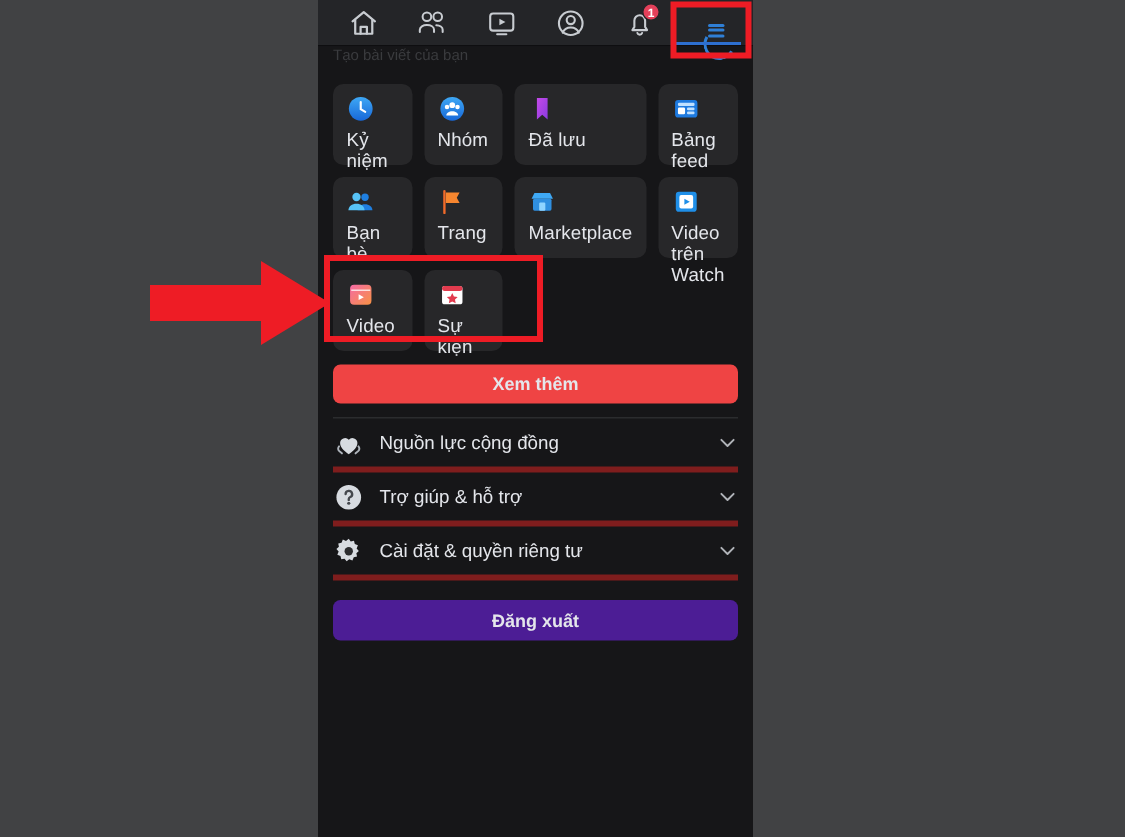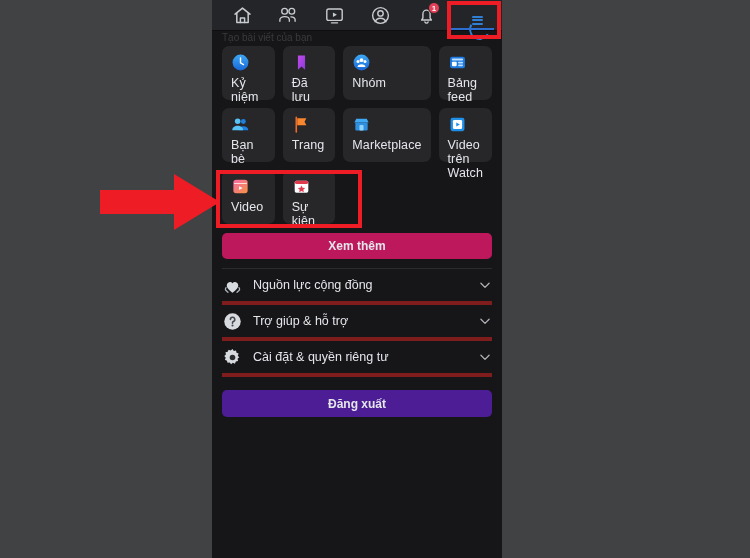--- a/index.html
+++ b/index.html
@@ -63,21 +63,21 @@
     position:absolute; left:0; right:0; bottom:0; height: 2px; background: #2d6fd0;
   }
   #menu-highlight {
     position: absolute; left: 447px; top: 1px; width: 54px; height: 38px;
     border: 4px solid #ee1c25; pointer-events:none; z-index: 40;
   }
 
   
   #content { position: relative; padding: 0 10px; }
   #ghost-line {
-    height: 12px; margin-top: 1px; margin-bottom: 2px;
+    height: 12px; margin-top: 1px; margin-bottom: 12px;
     color: #3a3b3e; font-size: 10px; line-height: 12px;
     overflow: hidden; white-space: nowrap;
   }
 
   .grid { display: grid; grid-template-columns: 1fr 1fr 1fr 1fr; gap: 8px 8px; }
   .tile {
     background: #272729;
     border-radius: 7px;
     height: 54px;
     padding: 7px 9px 0 9px;
@@ -88,21 +88,21 @@
     color: #e4e6eb; font-size: 12.5px; margin-top: 4px; letter-spacing: .1px;
   }
 
   #friends-highlight {
     position: absolute; left: 216px; top: 170px; width: 146px; height: 58px;
     border: 4px solid #ee1c25; z-index: 30; pointer-events: none;
   }
 
   .seemore {
     margin-top: 9px;
-    height: 26px; border-radius: 5px; background: #be185d;
+    height: 26px; border-radius: 5px; background: #ef4444;
     display:flex; align-items:center; justify-content:center;
     color: #e4e6eb; font-size: 12px; font-weight: bold;
   }
 
   .sep { height: 1px; background: #2b2c2e; margin: 9px 0 0 0; }
 
   .row {
     height: 36px; display:flex; align-items:center; gap: 10px;
     border-bottom: 4px solid #7f1d1d;
   }
@@ -211,43 +211,43 @@
               <circle cx="12" cy="12" r="10" fill="url(#gblue)"></circle>
               <path d="M12 6.4v6l3.8 2.2" stroke="#fff" stroke-width="1.8" fill="none" stroke-linecap="round"></path>
             </svg>
           </span>
           <div class="tlabel">Kỷ niệm</div>
         </div>
 
         <div class="tile">
           <span class="ticon">
             <svg width="19" height="19" viewBox="0 0 24 24">
+              <circle cx="12" cy="12" r="10" fill="url(#gblue)"></circle>
+              <circle cx="12" cy="9" r="2.4" fill="#fff"></circle>
+                <circle cx="7.6" cy="10.6" r="1.9" fill="#fff"></circle>
+              <circle cx="16.4" cy="10.6" r="1.9" fill="#fff"></circle>
+              <path d="M7 17.6c0-2 2.3-3.4 5-3.4s5 1.4 5 3.4z" fill="#fff"></path>
+            </svg>
+          </span>
+          <div class="tlabel">Nhóm</div>
+        </div>
+
+        <div class="tile">
+          <span class="ticon">
+            <svg width="19" height="19" viewBox="0 0 24 24">
               <defs>
                   <linearGradient id="gpurp" x1="0" y1="0" x2="1" y2="1">
                 <stop offset="0" stop-color="#c44ae8"></stop>
                     <stop offset="1" stop-color="#8a3ae0"></stop>
                   </linearGradient>
                 </defs>
               <path d="M7.5 3h9v18l-4.5-4-4.5 4z" fill="url(#gpurp)"></path>
             </svg>
           </span>
           <div class="tlabel">Đã lưu</div>
-        </div>
-
-        <div class="tile">
-          <span class="ticon">
-            <svg width="19" height="19" viewBox="0 0 24 24">
-              <circle cx="12" cy="12" r="10" fill="url(#gblue)"></circle>
-              <circle cx="12" cy="9" r="2.4" fill="#fff"></circle>
-                <circle cx="7.6" cy="10.6" r="1.9" fill="#fff"></circle>
-              <circle cx="16.4" cy="10.6" r="1.9" fill="#fff"></circle>
-              <path d="M7 17.6c0-2 2.3-3.4 5-3.4s5 1.4 5 3.4z" fill="#fff"></path>
-            </svg>
-          </span>
-          <div class="tlabel">Nhóm</div>
         </div>
 
         <div class="tile">
           <span class="ticon">
             <svg width="19" height="19" viewBox="0 0 24 24">
               <rect x="2.6" y="4.6" width="18.8" height="14.8" rx="2.6" fill="#1d7ae0"></rect>
               <rect x="5" y="7" width="14" height="2.6" rx="1" fill="#bfe0ff"></rect>
               <rect x="5" y="11" width="6" height="5.6" rx="1" fill="#fff"></rect>
               <rect x="12.6" y="11" width="6.4" height="2.2" rx="1" fill="#bfe0ff"></rect>
               <rect x="12.6" y="14.4" width="6.4" height="2.2" rx="1" fill="#bfe0ff"></rect>

